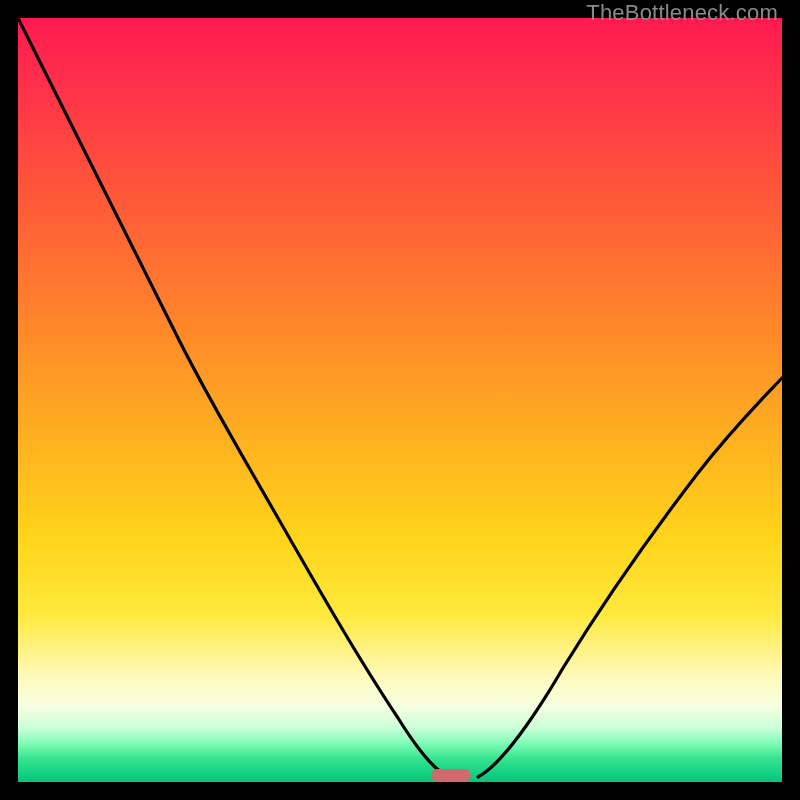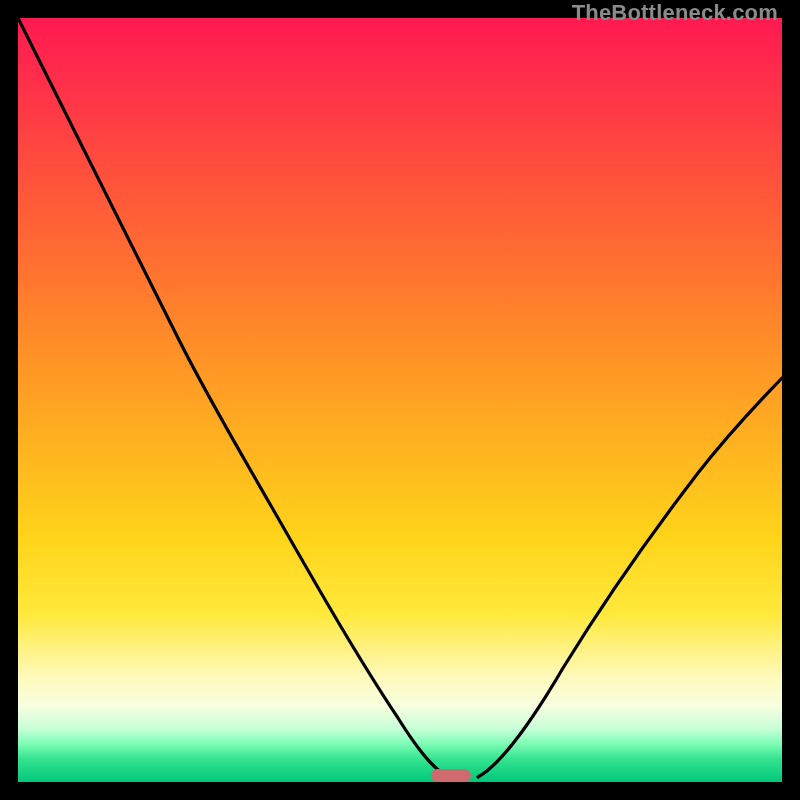--- a/index.html
+++ b/index.html
@@ -56,21 +56,21 @@
     height: 13px;
     background: #cf6a6f;
     border-radius: 7px;
   }
   .watermark {
     position: absolute;
     top: 0px;
     right: 22px;
     color: #8a8a8a;
     font-size: 22px;
-    font-weight: 700;
+    font-weight: 400;
     letter-spacing: 0.2px;
     user-select: none;
   }
 </style>
 </head>
 <body>
 
 <div class="frame">
 
   <div class="plot">

